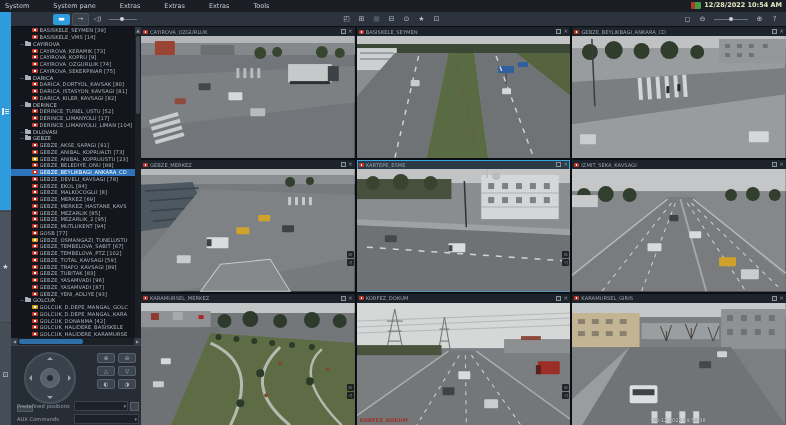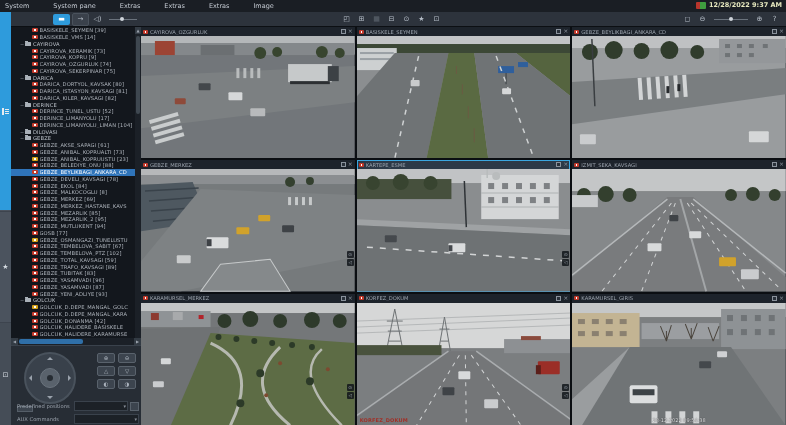--- a/index.html
+++ b/index.html
@@ -109,25 +109,25 @@
 
 <div id="app">
 
   <div id="menubar">
 
   <span class="mitem">System</span>
       <span class="mitem">System pane</span>
       <span class="mitem">Extras</span>
       <span class="mitem">Extras</span>
       <span class="mitem">Extras</span>
-      <span class="mitem">Image</span>
+      <span class="mitem">Tools</span>
     </div>
   <div id="clock">
     <span id="recdot"></span>
-    <span id="clocktext">12/28/2022 9:37 AM</span>
+    <span id="clocktext">12/28/2022 10:54 AM</span>
   </div>
 
   <div id="toolbar">
     <div id="tb-left">
 
     <span class="tbtn blue">▬</span>
         <span class="tbtn boxed">→</span>
         <span class="tbtn">◁)</span>
       </div>
     <div id="volslider">

